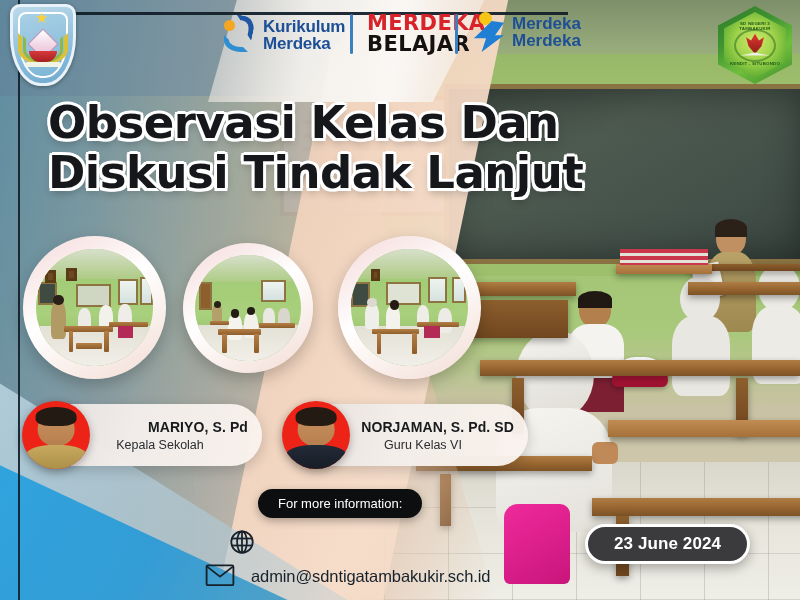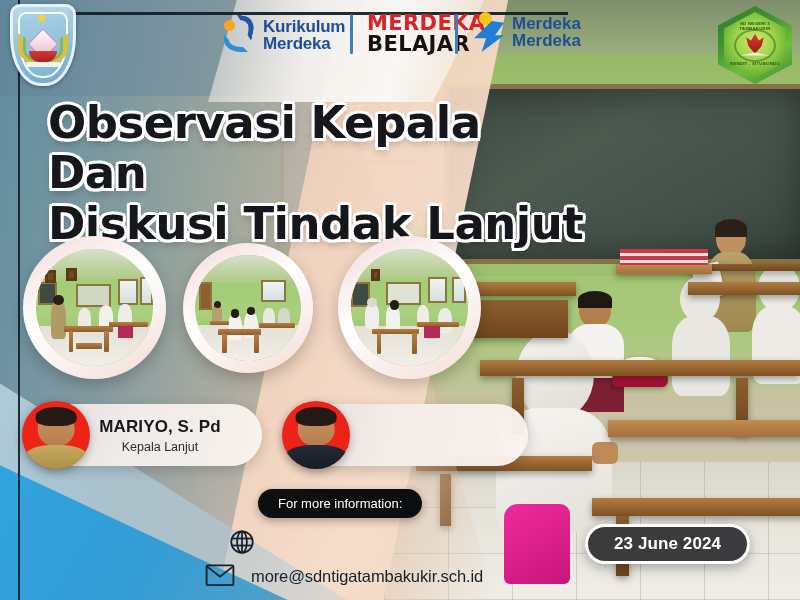--- a/index.html
+++ b/index.html
@@ -170,21 +170,21 @@
     box-shadow:0 4px 14px rgba(0,0,0,.18);}
   .pavatar{position:absolute;left:-4px;top:-3px;width:68px;height:68px;border-radius:50%;
     background:#ee2318;overflow:hidden;box-shadow:0 3px 8px rgba(0,0,0,.3);}
   .av-head{position:absolute;left:50%;top:14%;transform:translateX(-50%);width:54%;height:52%;
     border-radius:50% 50% 46% 46%;background:linear-gradient(180deg,#c8915f 0%,#b8804e 100%);}
   .av-hair{position:absolute;left:50%;top:9%;transform:translateX(-50%);width:60%;height:28%;
     border-radius:50% 50% 35% 35%;background:#231a14;}
   .av-body{position:absolute;left:50%;bottom:-6%;transform:translateX(-50%);width:92%;height:42%;
     border-radius:42% 42% 0 0;}
   .av-neck{position:absolute;left:50%;top:58%;transform:translateX(-50%);width:24%;height:14%;background:#b8804e;}
-  .pname{font-weight:bold;font-size:17px;color:#17191c;letter-spacing:.1px;}
+  .pname{font-weight:bold;font-size:14px;color:#17191c;letter-spacing:.1px;text-align:right;}
   .prole{font-size:12.5px;color:#2a2d31;margin-top:3px;}
   .ptext{flex:1;text-align:center;padding-left:46px;padding-right:14px;}
 
   
   .infopill{position:absolute;left:258px;top:489px;padding:7px 20px;border-radius:18px;
     background:#0d0e10;color:#fff;font-size:13px;box-shadow:0 3px 9px rgba(0,0,0,.3);}
   .contact{position:absolute;display:flex;align-items:center;gap:18px;color:#16212b;}
   .contact .ctext{font-size:16.5px;letter-spacing:-.1px;}
   .ico{width:28px;height:28px;flex:0 0 28px;}
 
@@ -326,21 +326,21 @@
       <div class="hex-ring"></div>
       <div class="hex-flame"></div>
       <div class="hex-book"></div>
       <div class="hex-txt" style="top:13%;">SD NEGERI 3 TAMBAKUKIR</div>
       <div class="hex-txt" style="top:74%;">KENDIT - SITUBONDO</div>
     </div>
       </div>
   </div>
 
   <div class="title">
-    <div>Observasi Kepala Dan</div>
+    <div>Observasi Kelas Dan</div>
     <div>Diskusi Tindak Lanjut</div>
   </div>
 
   <div class="circ" style="left:23px;top:236px;width:143px;height:143px;">
     <div class="circ-in">
       <div class="mini-wall"></div>
         <div class="mini-top"></div>
         <div class="mini-floor"></div>
       <div class="mini-board" style="left:34%;top:30%;width:30%;height:20%;"></div>
       <div class="mini-board" style="left:2%;top:28%;width:16%;height:20%;background:#3f4a40;"></div>
@@ -411,30 +411,34 @@
 
   <div class="pcard" style="left:26px;top:404px;width:236px;">
     <div class="pavatar">
       <div class="av-head"></div>
         <div class="av-hair"></div>
         <div class="av-neck"></div>
       <div class="av-body" style="background:linear-gradient(180deg,#c7a95f,#a88c45);"></div>
     </div>
     <div class="ptext">
       <div class="pname">MARIYO, S. Pd</div>
-      <div class="prole">Kepala Lanjut</div>
+      <div class="prole">Kepala Sekolah</div>
     </div>
   </div>
 
   <div class="pcard" style="left:286px;top:404px;width:242px;">
     <div class="pavatar">
       <div class="av-head"></div>
         <div class="av-hair"></div>
         <div class="av-neck"></div>
       <div class="av-body" style="background:linear-gradient(180deg,#232b38,#151a22);"></div>
+    </div>
+    <div class="ptext">
+      <div class="pname">NORJAMAN, S. Pd. SD</div>
+      <div class="prole">Guru Kelas VI</div>
     </div>
   </div>
 
   <div class="infopill">For more information:</div>
 
   <div class="contact" style="left:228px;top:528px;">
     <span class="ico">
       <svg viewBox="0 0 24 24" width="28" height="28" fill="none" stroke="#16212b" stroke-width="1.5">
         <circle cx="12" cy="12" r="9.2"></circle>
         <ellipse cx="12" cy="12" rx="4.2" ry="9.2"></ellipse>
@@ -445,18 +449,18 @@
     </span>
   </div>
 
   <div class="contact" style="left:205px;top:562px;">
     <span class="ico">
       <svg viewBox="0 0 28 22" width="30" height="26" fill="none" stroke="#16212b" stroke-width="1.7">
         <rect x="1.5" y="2" width="25" height="18.5" rx="1.2"></rect>
         <path d="M2 3.2 L14 12.6 L26 3.2"></path>
       </svg>
     </span>
-    <span class="ctext">more@sdntigatambakukir.sch.id</span>
+    <span class="ctext">admin@sdntigatambakukir.sch.id</span>
   </div>
 
   <div class="datebadge">23 June 2024</div>
 
 </div>
 
 </body></html>

